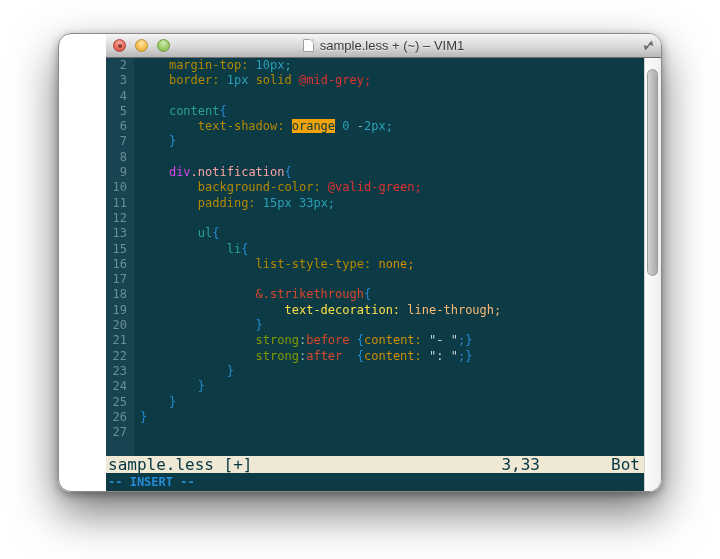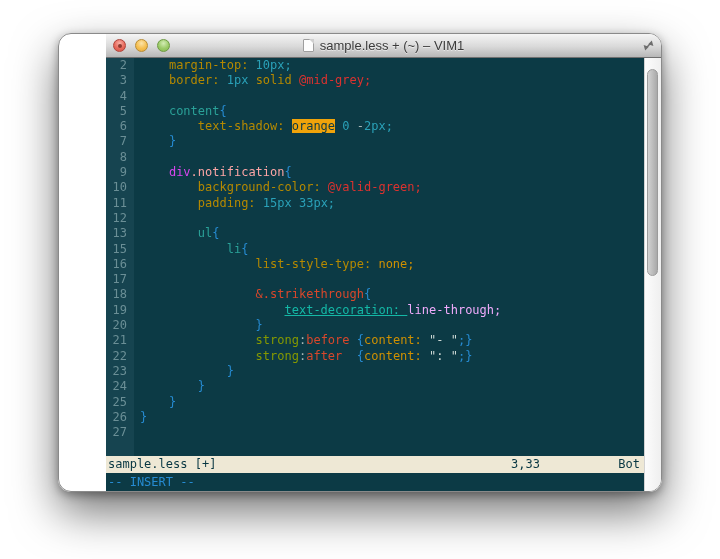--- a/index.html
+++ b/index.html
@@ -42,29 +42,29 @@
   
   .code-area { flex:0 0 398px; overflow:hidden; position:relative;
                font-family:"DejaVu Sans Mono", monospace; font-size:12px; line-height:15.3px; }
   .gutter-col { position:absolute; left:0; top:0; bottom:0; width:28px; background:#164450; }
   .code-line { position:relative; height:15.3px; white-space:pre; display:flex; }
   .gutter { flex:0 0 28px; text-align:right; padding-right:7px; color:#6b8f96; background:#164450; }
   .code-text { padding-left:6px; white-space:pre; }
 
   
   .status-bar { flex:0 0 17px; background:#eee8d5; color:#073642; position:relative;
-                font-family:"DejaVu Sans Mono", monospace; font-size:12px; line-height:17px; }
+                font-family:"DejaVu Sans Mono", monospace; font-size:16px; line-height:17px; }
   .file-label { position:absolute; left:2px; top:0; }
   .ruler { position:absolute; right:104px; top:0; }
   .scroll-pos { position:absolute; right:4px; top:0; }
 
   
   .msg-line { flex:1; background:#0c3a45; font-family:"DejaVu Sans Mono", monospace;
               font-size:12px; line-height:16px; padding:1px 0 0 2px; }
-  .mode-text { color:#268bd2; font-weight:normal; }
+  .mode-text { color:#268bd2; font-weight:bold; }
 
   
   .scrollbar { flex:0 0 17px; background:linear-gradient(to right,#fcfcfc,#efefef);
                border-left:1px solid #d2d2d2; position:relative; }
   .scroll-thumb { position:absolute; left:2px; top:11px; width:11px; height:207px;
                   border-radius:6px; border:1px solid #9b9b9b;
                   background:linear-gradient(to right,#d2d2d2,#a9a9a9); }
 </style>
 </head>
 <body>
@@ -106,21 +106,21 @@
             <div class="code-line"><span class="gutter">8</span><span class="code-text"></span></div>
             <div class="code-line"><span class="gutter">9</span><span class="code-text"><span style="color: rgb(167, 184, 184);">    </span><span style="color: #d946ef;">div</span><span style="color: #fca5a5;">.notification</span><span style="color: rgb(38, 139, 210);">{</span></span></div>
             <div class="code-line"><span class="gutter">10</span><span class="code-text"><span style="color: rgb(167, 184, 184);">        </span><span style="color: rgb(181, 137, 0);">background-color: </span><span style="color: rgb(220, 50, 47);">@valid-green;</span></span></div>
             <div class="code-line"><span class="gutter">11</span><span class="code-text"><span style="color: rgb(167, 184, 184);">        </span><span style="color: rgb(181, 137, 0);">padding: </span><span style="color: rgb(42, 161, 184);">15px 33px;</span></span></div>
             <div class="code-line"><span class="gutter">12</span><span class="code-text"></span></div>
             <div class="code-line"><span class="gutter">13</span><span class="code-text"><span style="color: rgb(167, 184, 184);">        </span><span style="color: rgb(42, 161, 152);">ul</span><span style="color: rgb(38, 139, 210);">{</span></span></div>
             <div class="code-line"><span class="gutter">15</span><span class="code-text"><span style="color: rgb(167, 184, 184);">            </span><span style="color: rgb(42, 161, 152);">li</span><span style="color: rgb(38, 139, 210);">{</span></span></div>
             <div class="code-line"><span class="gutter">16</span><span class="code-text"><span style="color: rgb(167, 184, 184);">                </span><span style="color: rgb(181, 137, 0);">list-style-type: </span><span style="color: rgb(207, 144, 0);">none;</span></span></div>
             <div class="code-line"><span class="gutter">17</span><span class="code-text"></span></div>
             <div class="code-line"><span class="gutter">18</span><span class="code-text"><span style="color: rgb(167, 184, 184);">                </span><span style="color: rgb(217, 71, 43);">&amp;.strikethrough</span><span style="color: rgb(38, 139, 210);">{</span></span></div>
-            <div class="code-line"><span class="gutter">19</span><span class="code-text"><span style="color: rgb(167, 184, 184);">                    </span><span style="color: #14b8a6; text-decoration: underline;">text-decoration: </span><span style="color: #f0abfc;">line-through;</span></span></div>
+            <div class="code-line"><span class="gutter">19</span><span class="code-text"><span style="color: rgb(167, 184, 184);">                    </span><span style="color: #fde047;">text-decoration: </span><span style="color: #fdba74;">line-through;</span></span></div>
             <div class="code-line"><span class="gutter">20</span><span class="code-text"><span style="color: rgb(167, 184, 184);">                </span><span style="color: rgb(38, 139, 210);">}</span></span></div>
             <div class="code-line"><span class="gutter">21</span><span class="code-text"><span style="color: rgb(167, 184, 184);">                </span><span style="color: rgb(133, 153, 0);">strong</span><span style="color: rgb(167, 184, 184);">:</span><span style="color: rgb(217, 71, 43);">before</span><span style="color: rgb(167, 184, 184);"> </span><span style="color: rgb(38, 139, 210);">{</span><span style="color: rgb(207, 144, 0);">content: </span><span style="color: rgb(205, 216, 213);">"- "</span><span style="color: rgb(38, 139, 210);">;}</span></span></div>
             <div class="code-line"><span class="gutter">22</span><span class="code-text"><span style="color: rgb(167, 184, 184);">                </span><span style="color: rgb(133, 153, 0);">strong</span><span style="color: rgb(167, 184, 184);">:</span><span style="color: rgb(217, 71, 43);">after</span><span style="color: rgb(167, 184, 184);">  </span><span style="color: rgb(38, 139, 210);">{</span><span style="color: rgb(207, 144, 0);">content: </span><span style="color: rgb(205, 216, 213);">": "</span><span style="color: rgb(38, 139, 210);">;}</span></span></div>
             <div class="code-line"><span class="gutter">23</span><span class="code-text"><span style="color: rgb(167, 184, 184);">            </span><span style="color: rgb(38, 139, 210);">}</span></span></div>
             <div class="code-line"><span class="gutter">24</span><span class="code-text"><span style="color: rgb(167, 184, 184);">        </span><span style="color: rgb(38, 139, 210);">}</span></span></div>
             <div class="code-line"><span class="gutter">25</span><span class="code-text"><span style="color: rgb(167, 184, 184);">    </span><span style="color: rgb(38, 139, 210);">}</span></span></div>
             <div class="code-line"><span class="gutter">26</span><span class="code-text"><span style="color: rgb(38, 139, 210);">}</span></span></div>
             <div class="code-line"><span class="gutter">27</span><span class="code-text"></span></div>
           </div>
 

